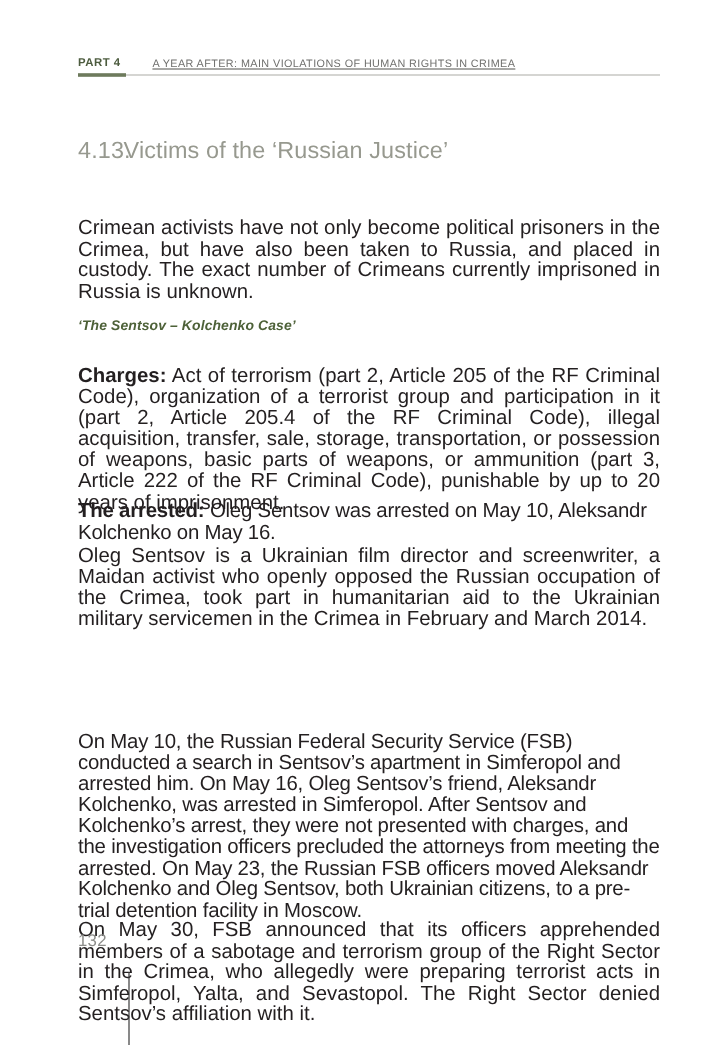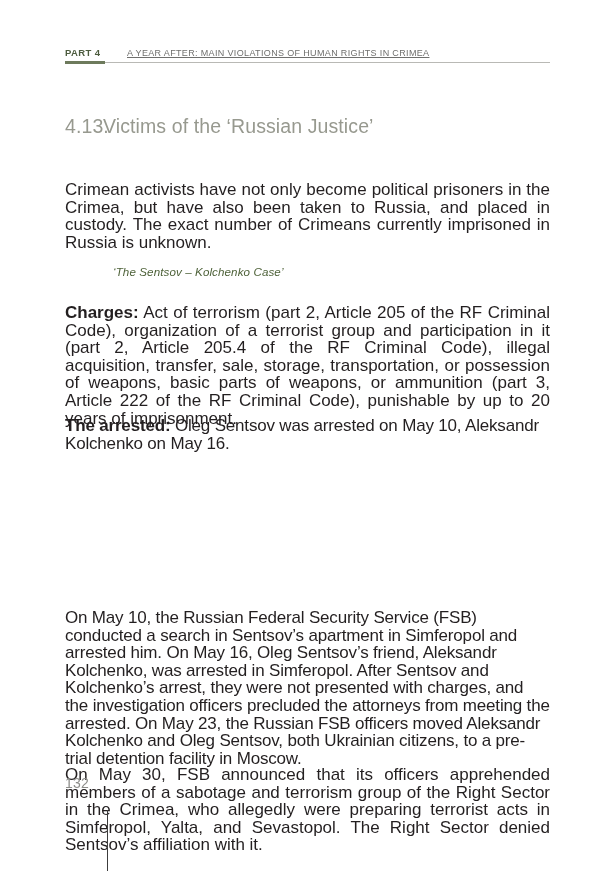--- a/index.html
+++ b/index.html
@@ -108,25 +108,24 @@
   .body-block b {
     font-weight: bold;
   }
 
   .subhead {
     position: absolute;
     left: 65px;
     width: 485px;
     font-size: 11.6px;
     line-height: 17px;
-    font-weight: normal;
+    font-weight: bold;
     font-style: italic;
     color: #4d6138;
     letter-spacing: 0.1px;
-    margin-left: 48px;
   }
 
   
   .tight {
     letter-spacing: -0.18px;
   }
 
   
   .folio {
     position: absolute;
@@ -162,20 +161,21 @@
   </h1>
 
   <p class="body-block" style="top:164px;">Crimean activists have not only become political prisoners in the Crimea, but have also been taken to Russia, and placed in custody. The exact number of Crimeans currently imprisoned in Russia is unknown.</p>
 
   <p class="subhead" style="top:251px;">‘The Sentsov – Kolchenko Case’</p>
 
   <p class="body-block" style="top:287px;"><b>Charges:</b><span> Act of terrorism (part 2, Article 205 of the RF Criminal Code), organization of a terrorist group and participation in it (part 2, Article 205.4 of the RF Criminal Code), illegal acquisition, transfer, sale, storage, transportation, or possession of weapons, basic parts of weapons, or ammunition (part 3, Article 222 of the RF Criminal Code), punishable by up to 20 years of imprisonment.</span></p>
 
   <p class="body-block nojust tight" style="top:400px;"><b>The arrested:</b><span> Oleg Sentsov was arrested on May 10, Aleksandr Kolchenko on May 16.</span></p>
 
+  <p class="body-block" style="top:437px;">Oleg Sentsov is a Ukrainian film director and screenwriter, a Maidan activist who openly opposed the Russian occupation of the Crimea, took part in humanitarian aid to the Ukrainian military servicemen in the Crimea in February and March 2014.</p>
 
 
   <p class="body-block nojust tight" style="top:592px;">On May 10, the Russian Federal Security Service (FSB) conducted a search in Sentsov’s apartment in Simferopol and arrested him. On May 16, Oleg Sentsov’s friend, Aleksandr Kolchenko, was arrested in Simferopol. After Sentsov and Kolchenko’s arrest, they were not presented with charges, and the investigation officers precluded the attorneys from meeting the arrested. On May 23, the Russian FSB officers moved Aleksandr Kolchenko and Oleg Sentsov, both Ukrainian citizens, to a pre-trial detention facility in Moscow.</p>
 
   <p class="body-block" style="top:729px;margin-top:37px;">On May 30, FSB announced that its officers apprehended members of a sabotage and terrorism group of the Right Sector in the Crimea, who allegedly were preparing terrorist acts in Simferopol, Yalta, and Sevastopol. The Right Sector denied Sentsov’s affiliation with it.</p>
 
   <div class="folio">132</div>
   <div class="spine-rule"></div>
 
 </div>

